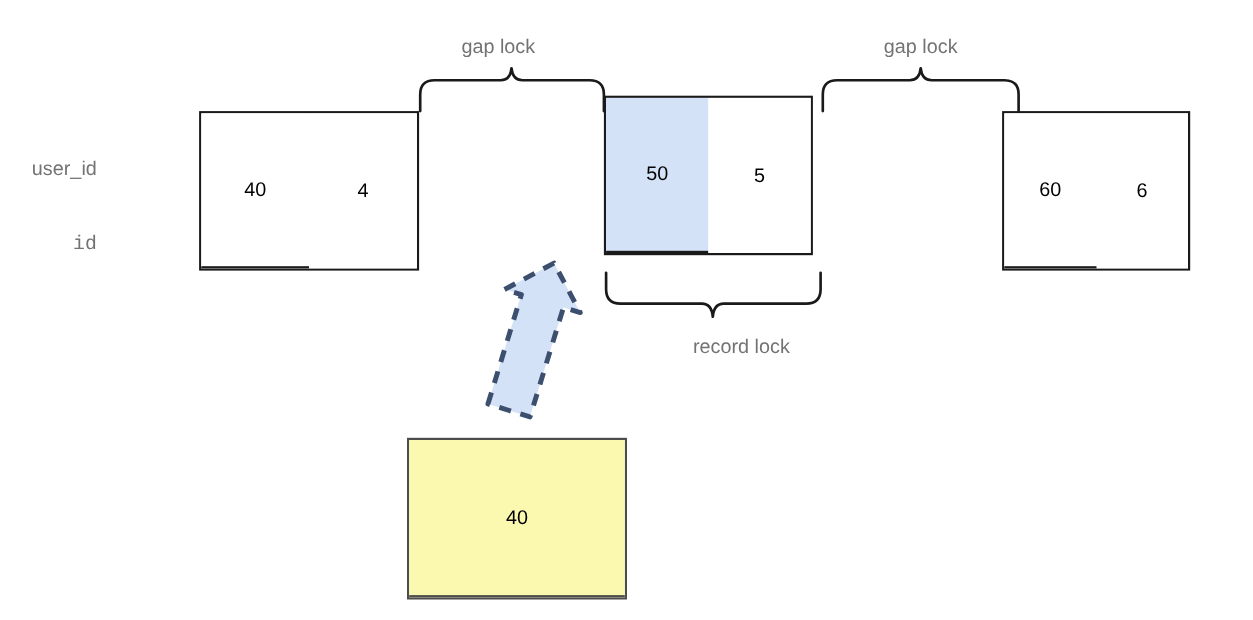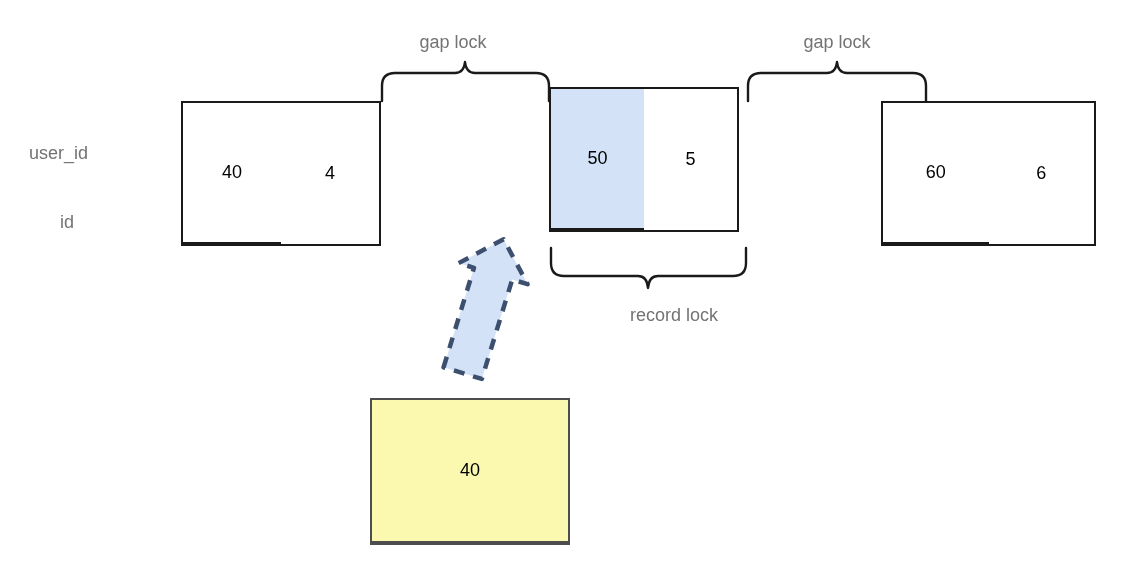--- a/index.html
+++ b/index.html
@@ -65,37 +65,37 @@
     height: 564px;
     pointer-events: none;
   }
 </style>
 </head>
 <body>
 
 <div id="canvas">
 
   <div class="label row-label" style="left:26px; top:144px; width:62px;">user_id</div>
-  <div class="label row-label" style="left:12px; top:213px; width:62px;">id</div>
+  <div class="label row-label" style="left:26px; top:213px; width:62px;font-family:Liberation Mono, monospace;">id</div>
 
   <div class="label brace-label" style="left:393px; top:33px; width:120px;">gap lock</div>
   <div class="label brace-label" style="left:777px; top:33px; width:120px;">gap lock</div>
   <div class="label brace-label" style="left:578px; top:306px; width:140px;text-align:right;">record lock</div>
 
   <div class="record-box box-white" style="left:181px; top:101px; width:200px; height:145px;">
     <div class="cell top">40</div>
     <div class="cell bottom">4</div>
   </div>
 
   <div class="record-box box-blue" style="left:549px; top:87px; width:190px; height:145px;">
     <div class="cell top">50</div>
     <div class="cell bottom">5</div>
   </div>
 
-  <div class="record-box box-white" style="left:881px; top:101px; width:215px; height:145px;">
+  <div class="record-box box-white" style="left:911px; top:101px; width:171px; height:145px;">
     <div class="cell top">60</div>
     <div class="cell bottom">6</div>
   </div>
 
   <div class="record-box box-yellow" style="left:370px; top:398px; width:200px; height:147px;">
     <div class="cell top">40</div>
   </div>
 
   <svg class="overlay" viewBox="0 0 1139 564">
 

